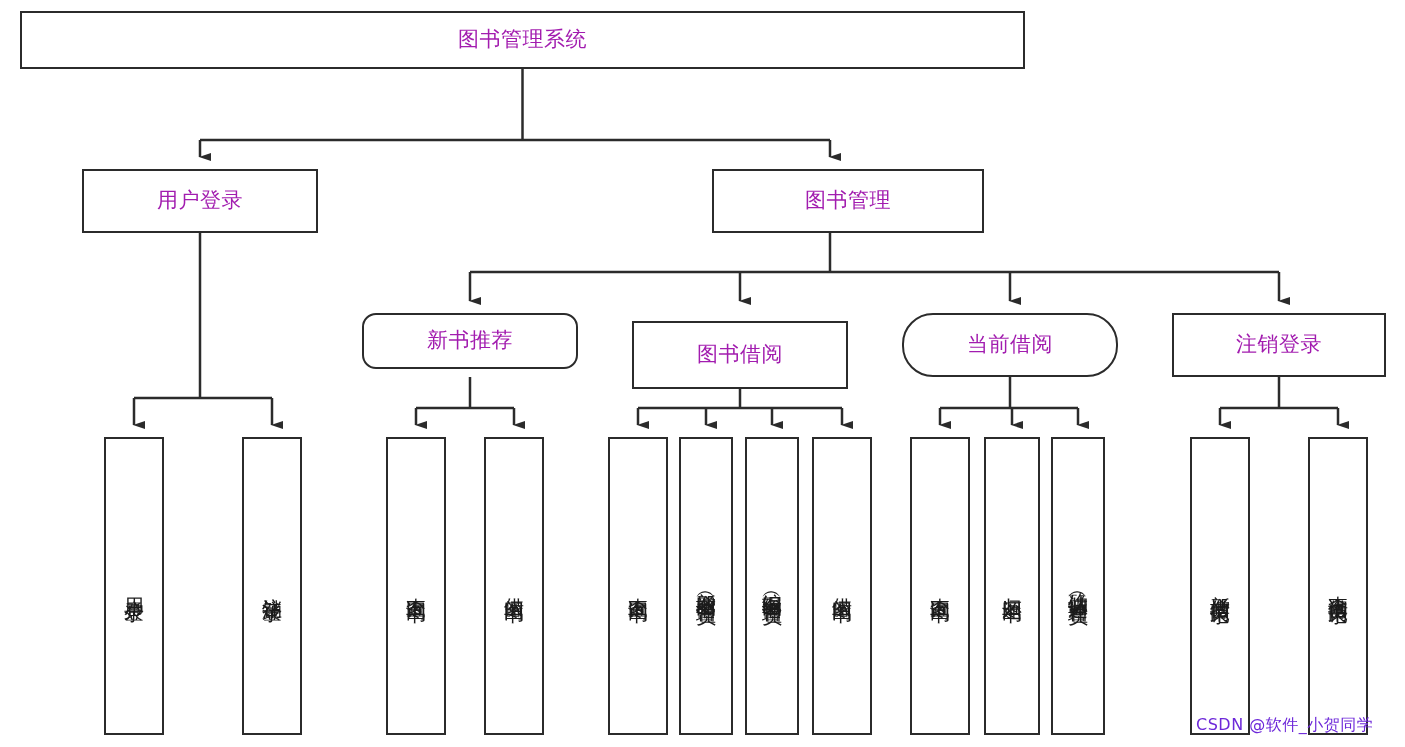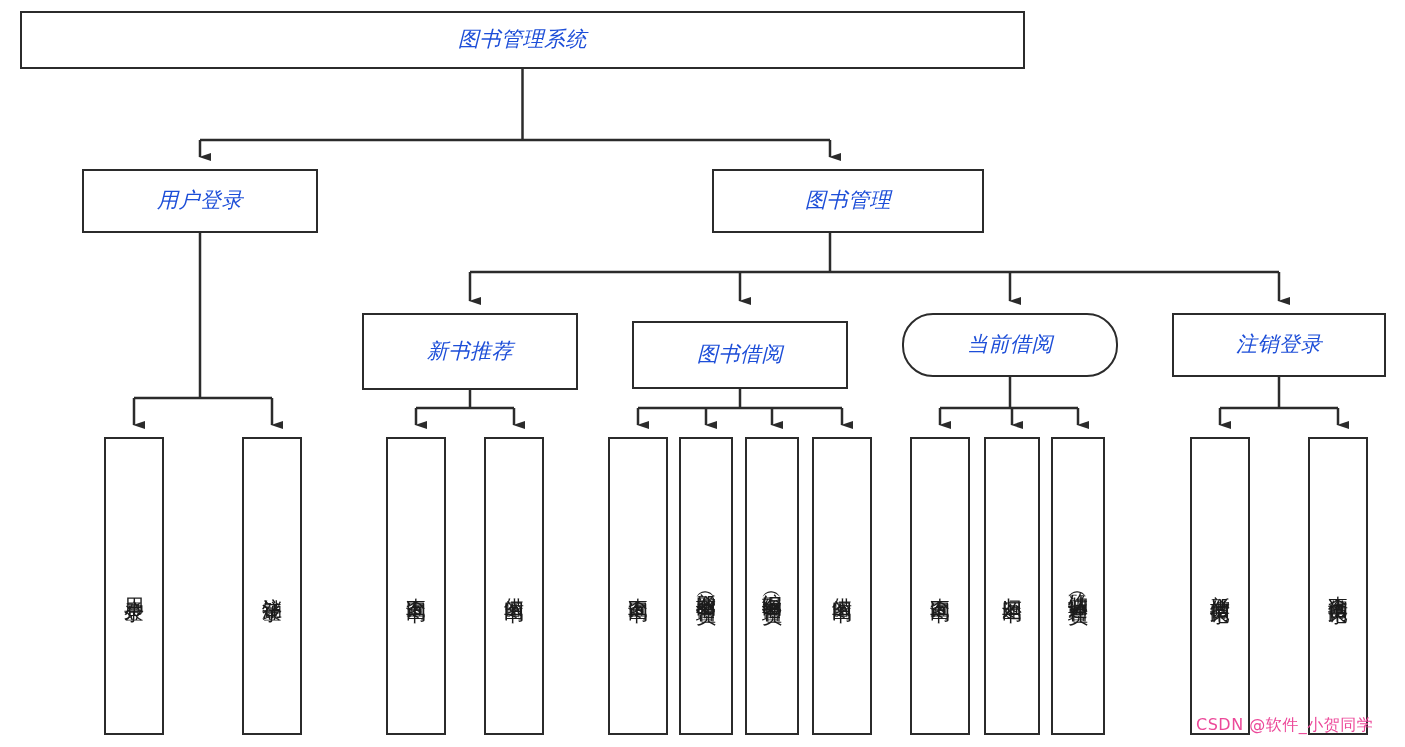--- a/index.html
+++ b/index.html
@@ -31,39 +31,38 @@
     box-sizing: border-box;
     border: 2px solid #2b2b2b;
     background: #ffffff;
     display: flex;
     align-items: center;
     justify-content: center;
     overflow: hidden;
   }
   .node-label-h {
     font-size: 21px;
-    color: #1d4ed8;
+    color: #a21caf;
     line-height: 1.1;
     white-space: nowrap;
     letter-spacing: 0.5px;
-    font-style: italic;
   }
   .node-label-v {
     font-size: 20px;
     color: #1b1b1b;
     writing-mode: vertical-rl;
     text-orientation: upright;
     line-height: 1.45;
     letter-spacing: 2px;
     white-space: nowrap;
   }
   .watermark {
     position: absolute;
     font-size: 16px;
-    color: #ec4899;
+    color: #6d28d9;
     white-space: nowrap;
     letter-spacing: 0.5px;
   }
 </style>
 </head>
 <body>
 
 <div id="diagram-root">
 
   <svg id="tree-svg" viewBox="0 0 1405 747" xmlns="http://www.w3.org/2000/svg">
@@ -112,21 +111,21 @@
   <div id="nodes-layer">
       <div class="node-box" style="left: 20px; top: 11px; width: 1005px; height: 58px;">
         <span class="node-label-h">图书管理系统</span>
       </div>
       <div class="node-box" style="left: 82px; top: 169px; width: 236px; height: 64px;">
         <span class="node-label-h">用户登录</span>
       </div>
       <div class="node-box" style="left: 712px; top: 169px; width: 272px; height: 64px;">
         <span class="node-label-h">图书管理</span>
       </div>
-      <div class="node-box" style="left: 362px; top: 313px; width: 216px; height: 77px;">
+      <div class="node-box" style="left: 362px; top: 313px; width: 216px; height: 56px; border-radius: 14px;">
         <span class="node-label-h">新书推荐</span>
       </div>
       <div class="node-box" style="left: 632px; top: 321px; width: 216px; height: 68px;">
         <span class="node-label-h">图书借阅</span>
       </div>
       <div class="node-box" style="left: 902px; top: 313px; width: 216px; height: 64px; border-radius: 31px;">
         <span class="node-label-h">当前借阅</span>
       </div>
       <div class="node-box" style="left: 1172px; top: 313px; width: 214px; height: 64px;">
         <span class="node-label-h">注销登录</span>

